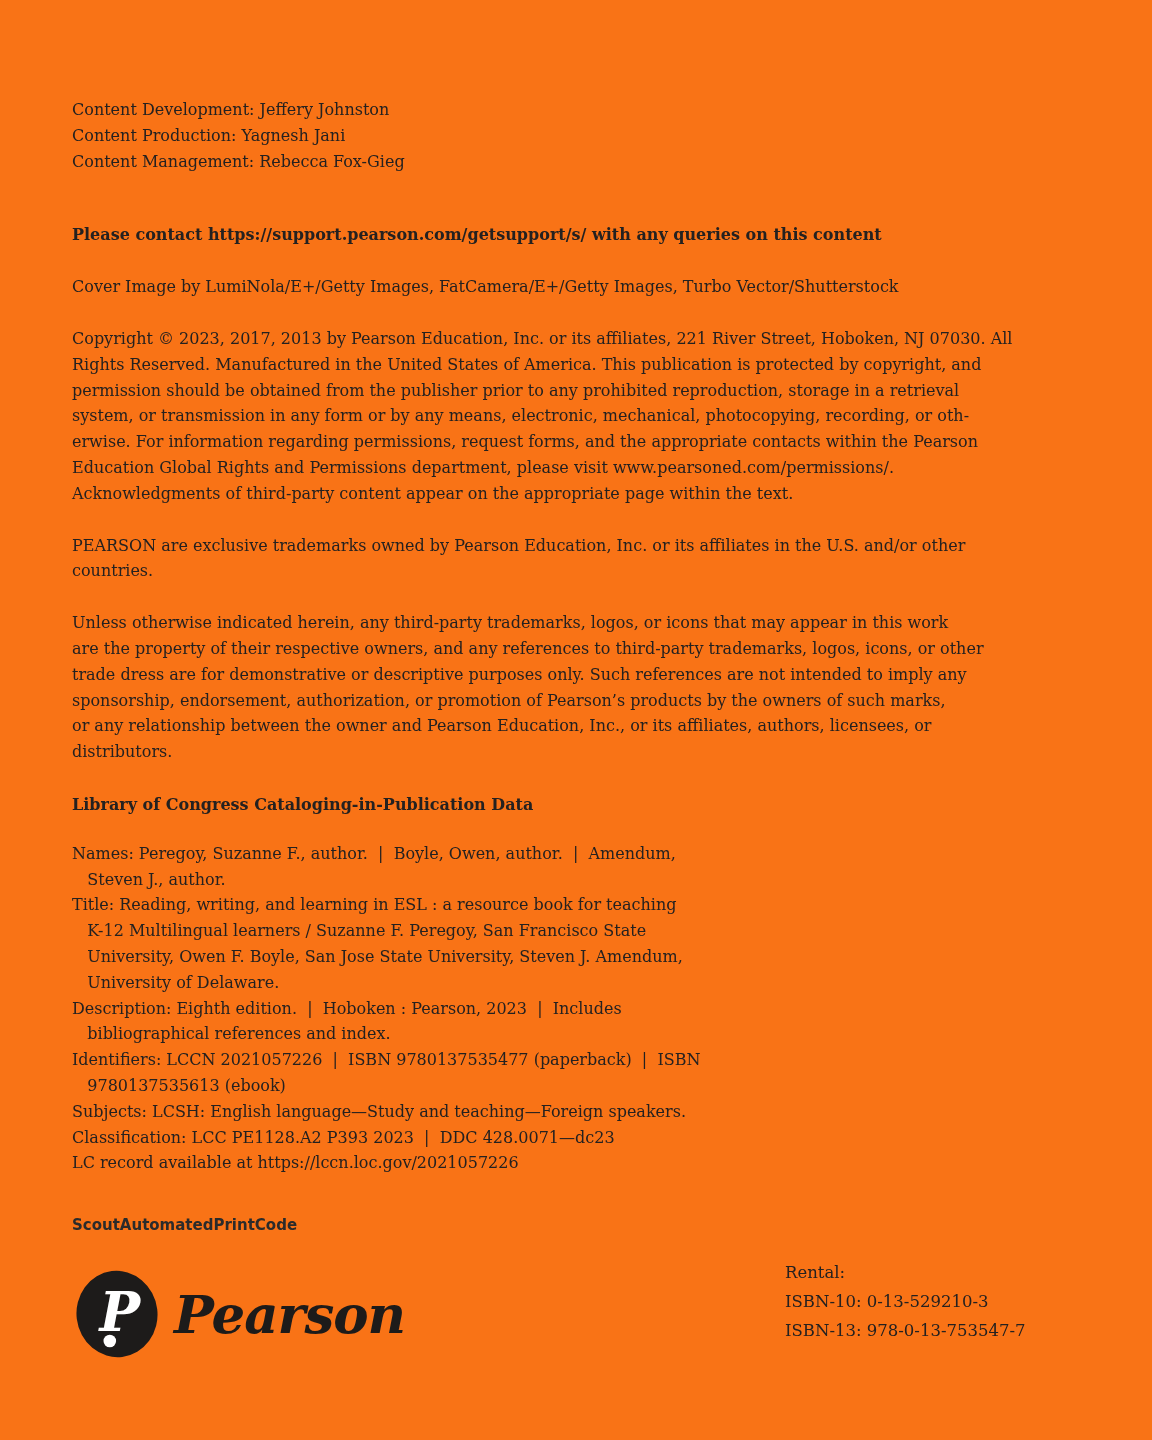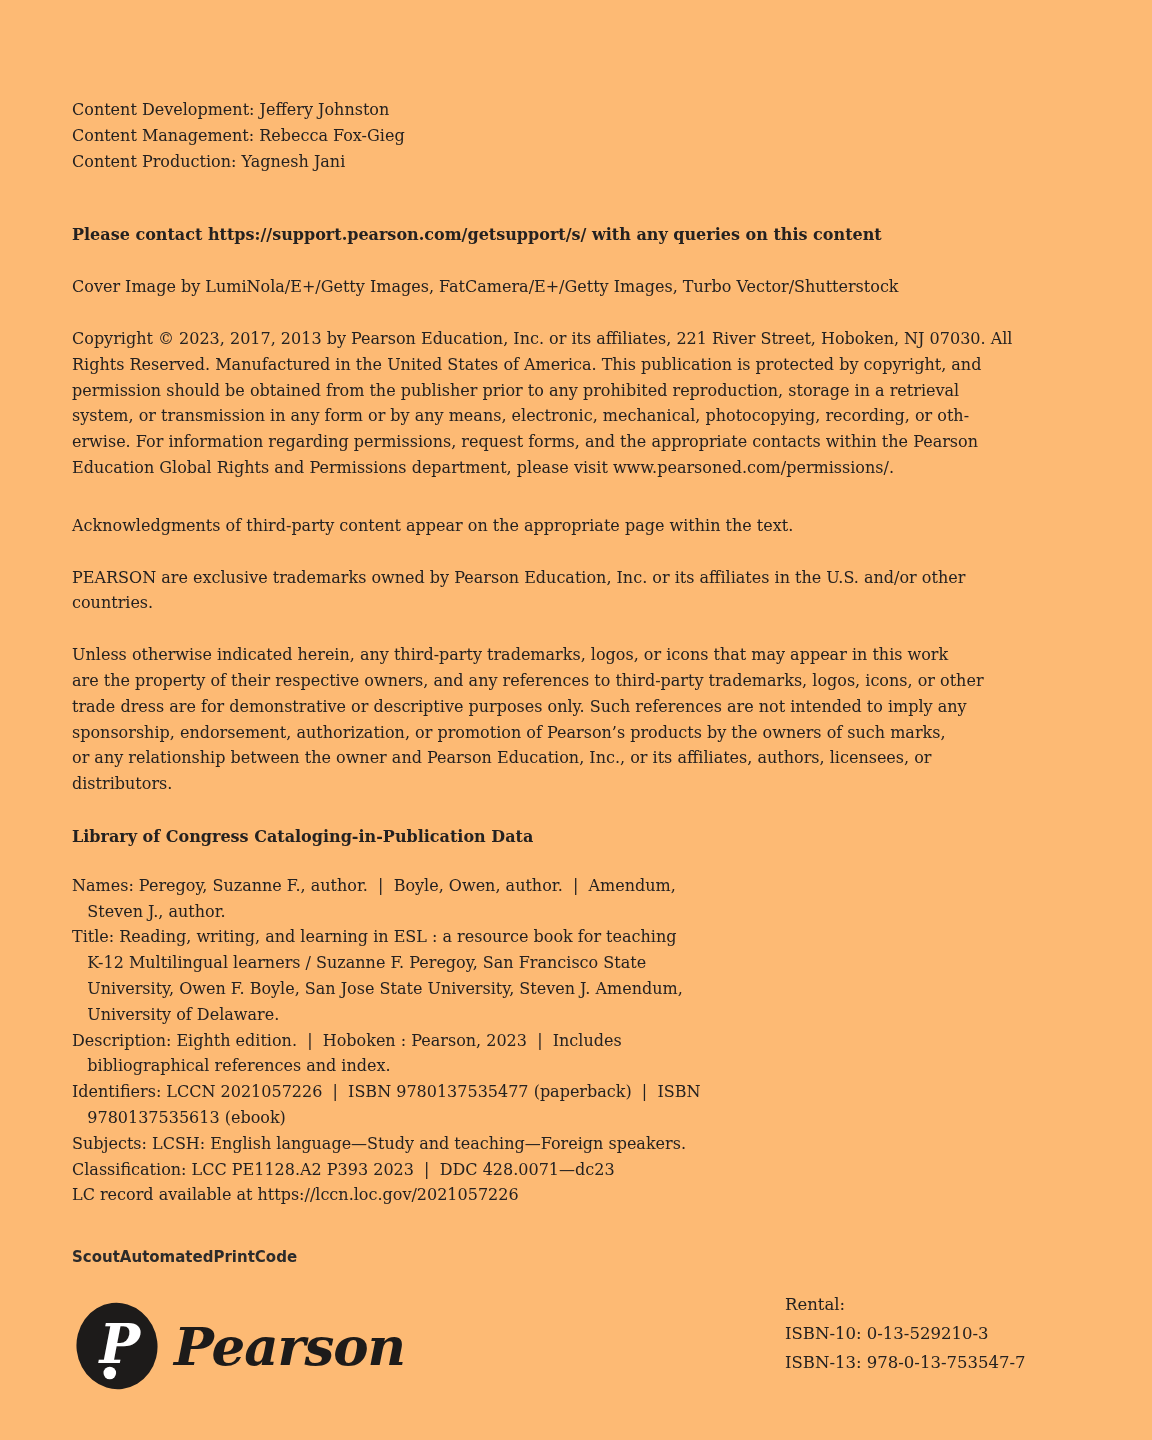--- a/index.html
+++ b/index.html
@@ -1,37 +1,37 @@
 <!DOCTYPE html>
 <html><head>
 <meta charset="utf-8">
 <style>
   * { margin: 0; padding: 0; box-sizing: border-box; }
   html, body { background: #ffffff; }
   .page {
     position: relative;
     width: 1152px;
     height: 1440px;
-    background: #fdba74;
+    background: #f97316;
     padding: 97px 60px 0 72px;
     font-family: "DejaVu Serif", "Liberation Serif", serif;
     font-size: 16px;
     line-height: 25.8px;
     color: #242120;
     overflow: hidden;
   }
   .credits { display: flex; }
   .credits .col-left { width: 498px; flex: 0 0 498px; }
   .credits .col-right { flex: 1; }
   .line { white-space: pre-line; }
   .para { white-space: pre-line; }
   .cip  { white-space: pre-wrap; }
   .mt-contact   { margin-top: 48px; font-weight: bold; }
   .mt-single    { margin-top: 26px; }
-  .mt-ack       { margin-top: 32px; }
+  .mt-ack       { }
   .loc-heading {
     margin-top: 27px;
     font-weight: bold;
     font-size: 16px;
     line-height: 25.8px;
   }
   .cip { margin-top: 23px; }
   .print-code {
     margin-top: 37px;
     font-family: "DejaVu Sans", "Liberation Sans", sans-serif;
@@ -69,22 +69,22 @@
   }
 </style>
 </head>
 <body>
 
 <div class="page">
 
   <div class="credits">
     <div class="col-left">
       <div>Content Development: Jeffery Johnston</div>
+      <div>Content Production: Yagnesh Jani</div>
       <div>Content Management: Rebecca Fox-Gieg</div>
-      <div>Content Production: Yagnesh Jani</div>
     </div>
   </div>
 
   <p class="line mt-contact">Please contact https://support.pearson.com/getsupport/s/ with any queries on this content</p>
 
   <p class="line mt-single">Cover Image by LumiNola/E+/Getty Images, FatCamera/E+/Getty Images, Turbo Vector/Shutterstock</p>
 
   <p class="para mt-single">Copyright © 2023, 2017, 2013 by Pearson Education, Inc. or its affiliates, 221 River Street, Hoboken, NJ 07030. All
 Rights Reserved. Manufactured in the United States of America. This publication is protected by copyright, and
 permission should be obtained from the publisher prior to any prohibited reproduction, storage in a retrieval

